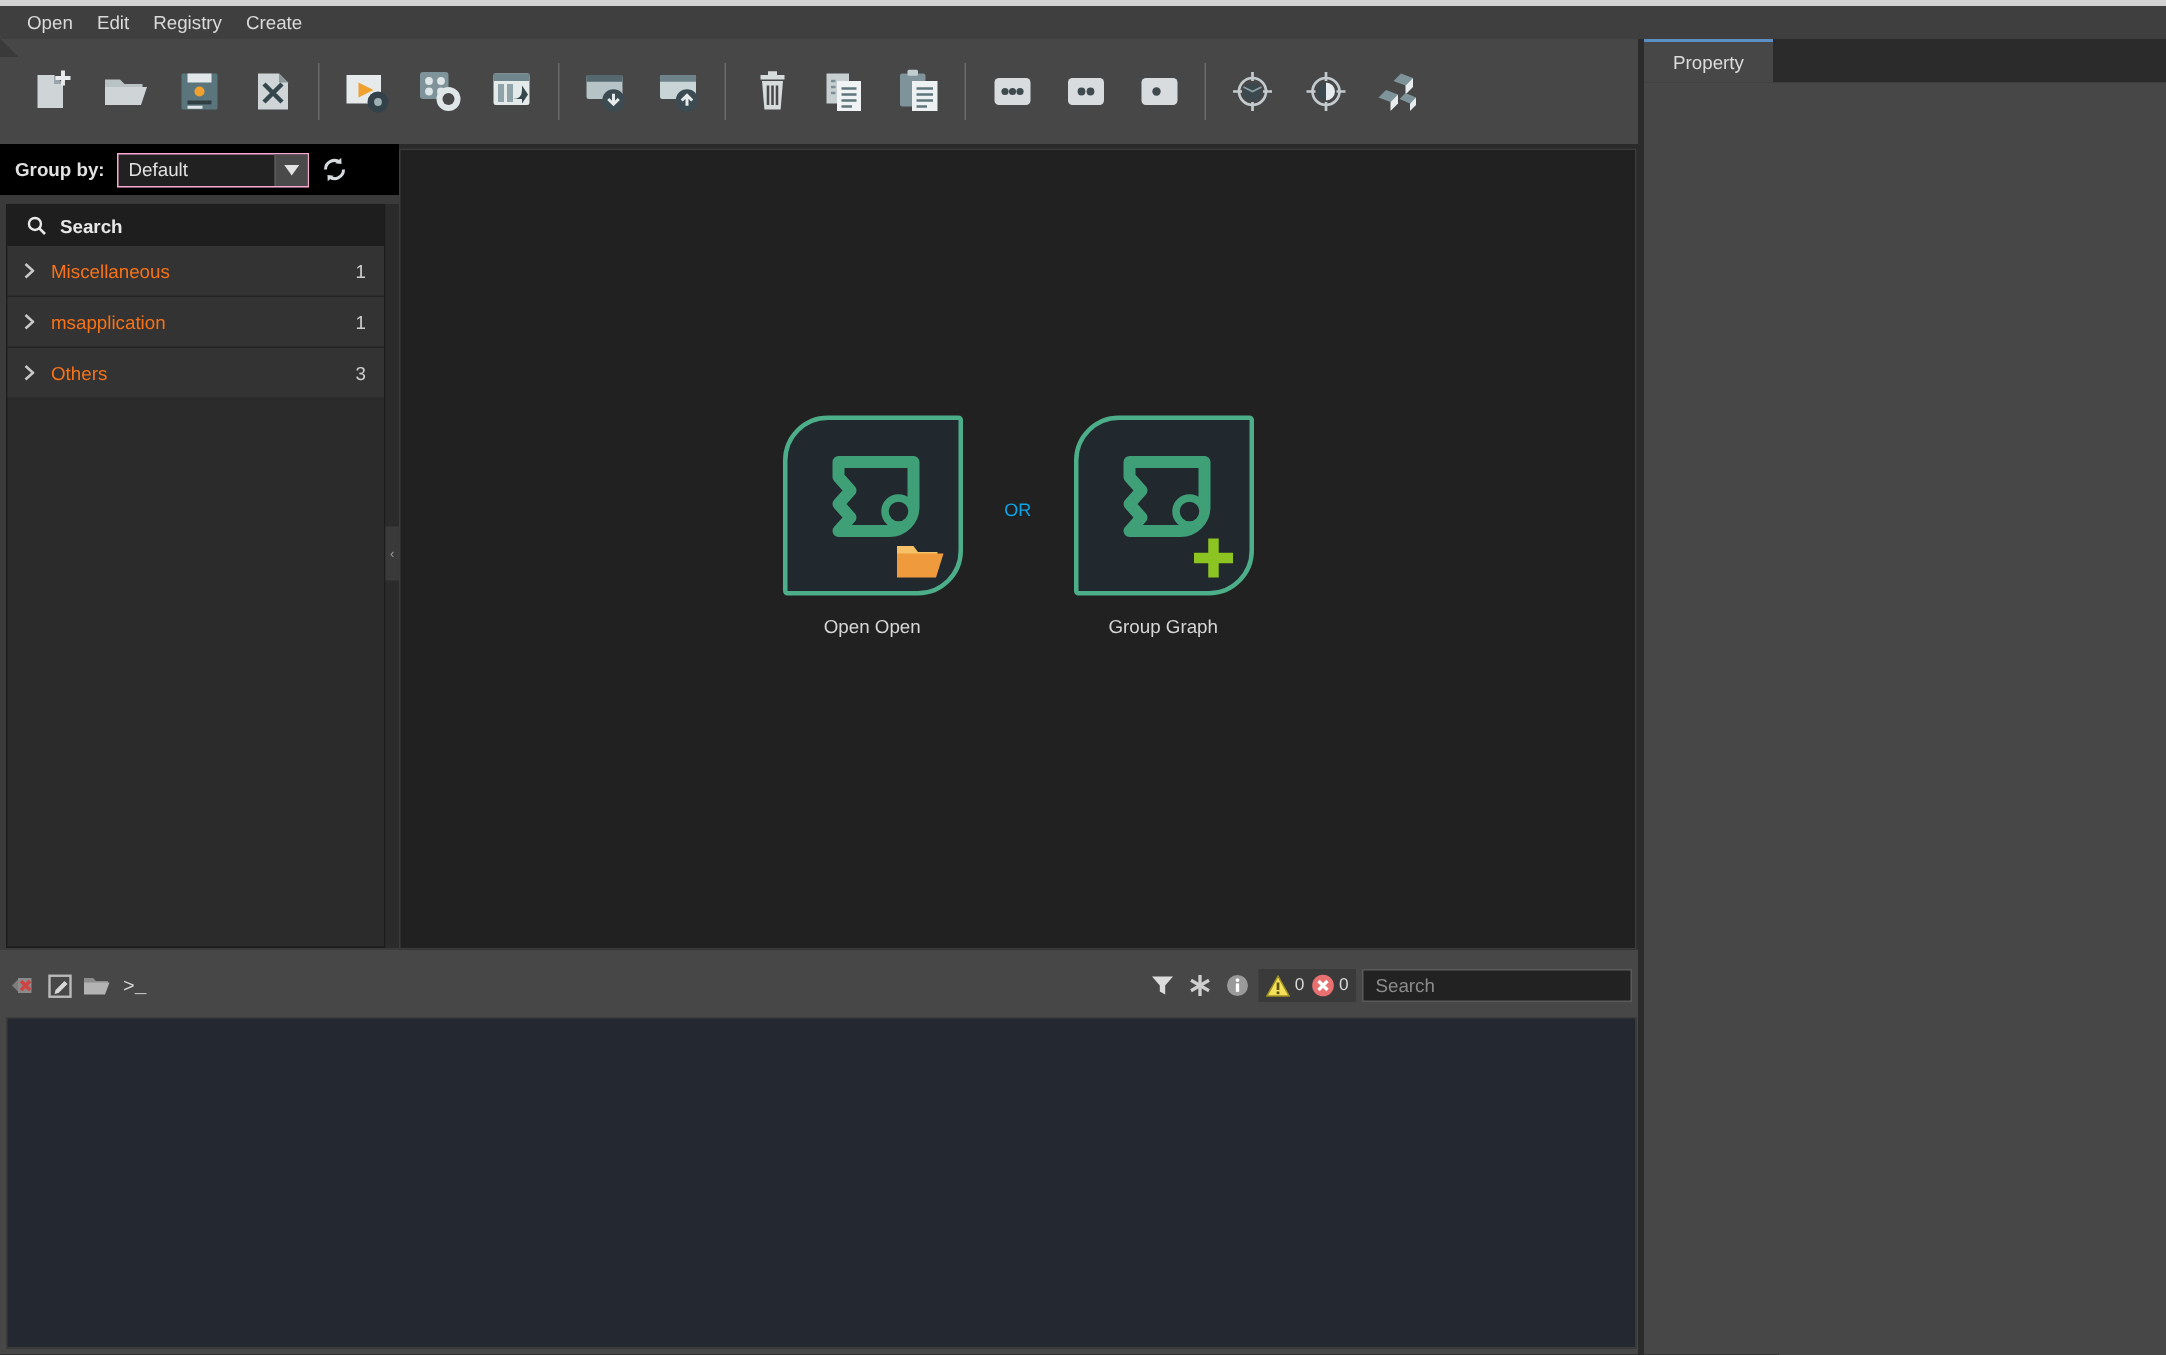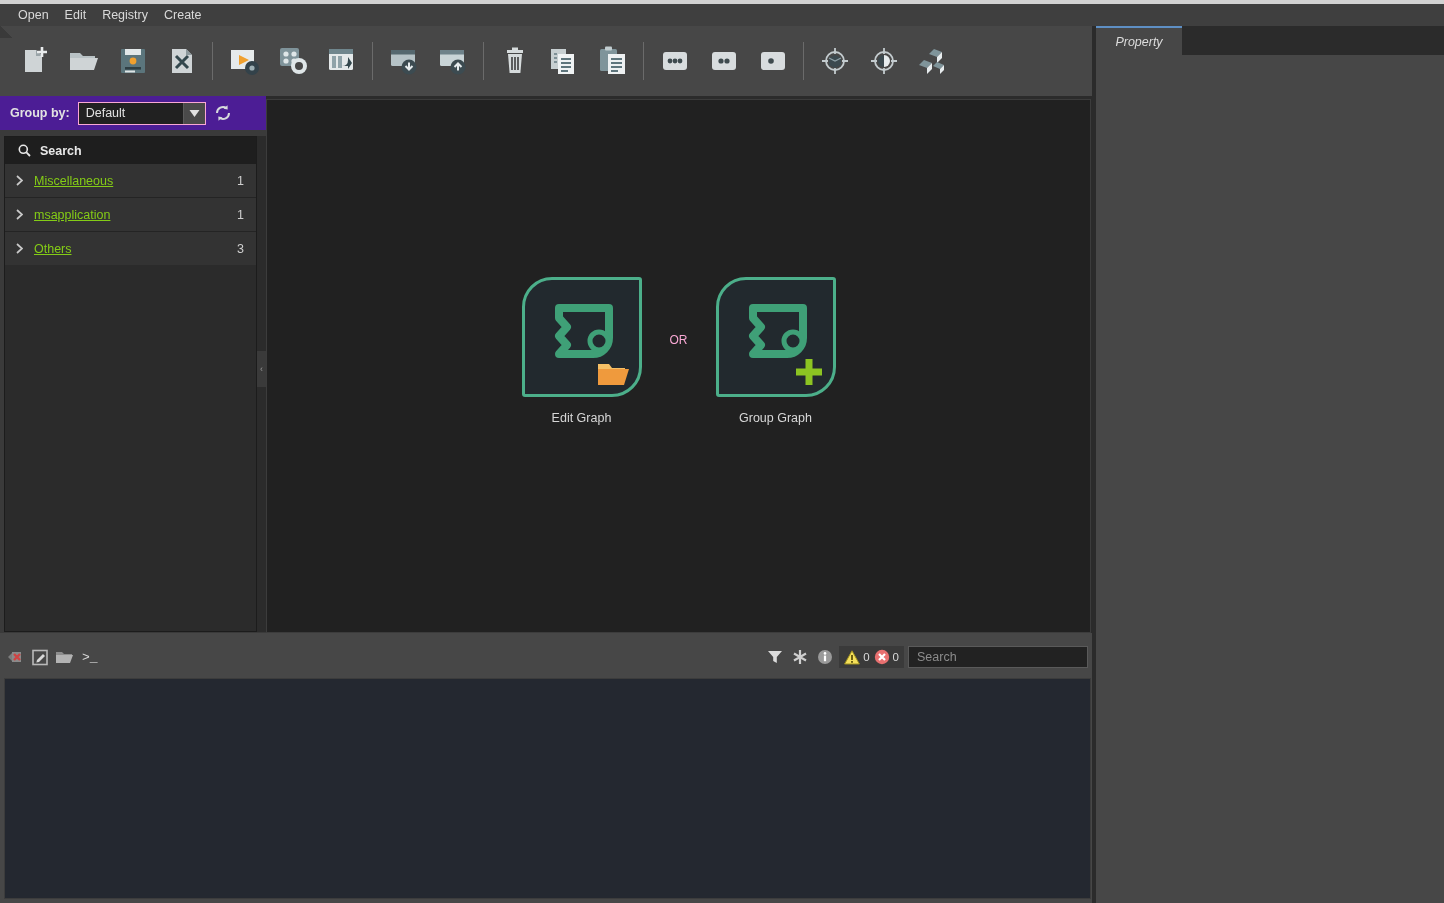--- a/index.html
+++ b/index.html
@@ -45,21 +45,21 @@
     width: 49px; height: 50px; display: flex; align-items: center;
     justify-content: center; cursor: default; border-radius: 2px;
   }
   .tb-sep {
     width: 1px; height: 38px; background: #6b6b6b; margin: 0 6px;
   }
 
   
   .groupbar {
     position: absolute; left: 0; top: 96px; width: 266px; height: 34px;
-    background: #4c1d95; display: flex; align-items: center; padding-left: 10px;
+    background: #000000; display: flex; align-items: center; padding-left: 10px;
   }
   .groupbar-label { color: #e2e2e2; font-size: 12.5px; font-weight: bold; margin-right: 8px; }
   .combo {
     width: 128px; height: 23px; background: #212121; border: 1px solid #f9a8d4;
     display: flex; align-items: center; position: relative;
   }
   .combo-value { color: #e2e2e2; font-size: 12.5px; padding-left: 7px; flex: 1; }
   .combo-arrow {
     width: 22px; height: 21px; background: #4a4a4a;
     display: flex; align-items: center; justify-content: center;
@@ -79,21 +79,21 @@
     height: 27px; background: #1e1e1e; display: flex; align-items: center;
     padding-left: 13px; gap: 9px;
   }
   .tree-search-text { color: #e8e8e8; font-size: 12.5px; font-weight: bold; }
   .tree-rows { background: #242424; }
   .tree-row {
     height: 33px; background: #333333; display: flex; align-items: center;
     padding: 0 12px 0 11px; margin-bottom: 1px; cursor: default;
   }
   .tree-chevron { width: 18px; color: #c9c9c9; font-size: 12px; flex-shrink: 0; }
-  .tree-label { color: #84cc16; font-size: 12.5px; flex: 1; text-decoration: underline; }
+  .tree-label { color: #f97316; font-size: 12.5px; flex: 1; }
   .tree-count { color: #cfcfcf; font-size: 12.5px; }
 
   
   .splitter {
     position: absolute; left: 257px; top: 136px; width: 9px; height: 496px;
     background: #2b2b2b;
   }
   .splitter-grip {
     position: absolute; left: 0px; top: 215px; width: 9px; height: 36px;
     background: #3a3a3a; display: flex; align-items: center; justify-content: center;
@@ -111,29 +111,28 @@
     display: flex; flex-direction: column; align-items: center; cursor: default;
   }
   .graph-tile {
     width: 120px; height: 120px; background: #22292e;
     border: 3px solid #4caf8a;
     border-radius: 30px 3px 30px 3px;
     position: relative;
   }
   .graph-label { color: #d7d7d7; font-size: 12.5px; margin-top: 14px; }
   .or-text {
-    color: #f9a8d4; font-size: 12px; margin: 0 28px; align-self: flex-start;
+    color: #0ea5e9; font-size: 12px; margin: 0 28px; align-self: flex-start;
     margin-top: 56px;
   }
 
   
   .prop-panel {
     position: absolute; left: 1096px; top: 26px; width: 348px; height: 877px;
     background: #474747;
-    font-style: italic;
   }
   .prop-tabstrip {
     height: 29px; background: #2b2b2b; display: flex; align-items: flex-end;
   }
   .prop-tab {
     height: 29px; min-width: 86px; background: #474747;
     display: flex; align-items: center; justify-content: center;
     color: #dcdcdc; font-size: 12.5px; padding: 0 14px; cursor: default;
     border-top: 2px solid #5e8fc4;
   }
@@ -497,21 +496,21 @@
             <circle cx="56" cy="39" r="9" fill="#22292e" stroke="#3fa077" stroke-width="5"></circle>
           </svg>
             </span>
           <span style="position:absolute;right:8px;bottom:6px;">
           <svg width="34" height="27" viewBox="0 0 34 27">
             <path d="M1 3 h11 l3 4 h13 v4 h-27 z" fill="#f5c066"></path>
             <path d="M1 8 h31 l-5 16 h-26 z" fill="#ef9a3d"></path>
           </svg>
             </span>
         </div>
-        <div class="graph-label">Edit Graph</div>
+        <div class="graph-label">Open Open</div>
       </div>
 
       <div class="or-text">OR</div>
 
       <div class="graph-choice">
         <div class="graph-tile">
           <span style="position:absolute;left:18px;top:22px;">
           <svg width="84" height="78" viewBox="0 0 84 78">
             <path d="M16 6 h50 v30 a16 16 0 0 1 -16 16 h-34 l8 -9 -8 -9 8 -9 -8 -9 z" fill="none" stroke="#3fa077" stroke-width="8" stroke-linejoin="round"></path>
             <circle cx="56" cy="39" r="9" fill="#22292e" stroke="#3fa077" stroke-width="5"></circle>

